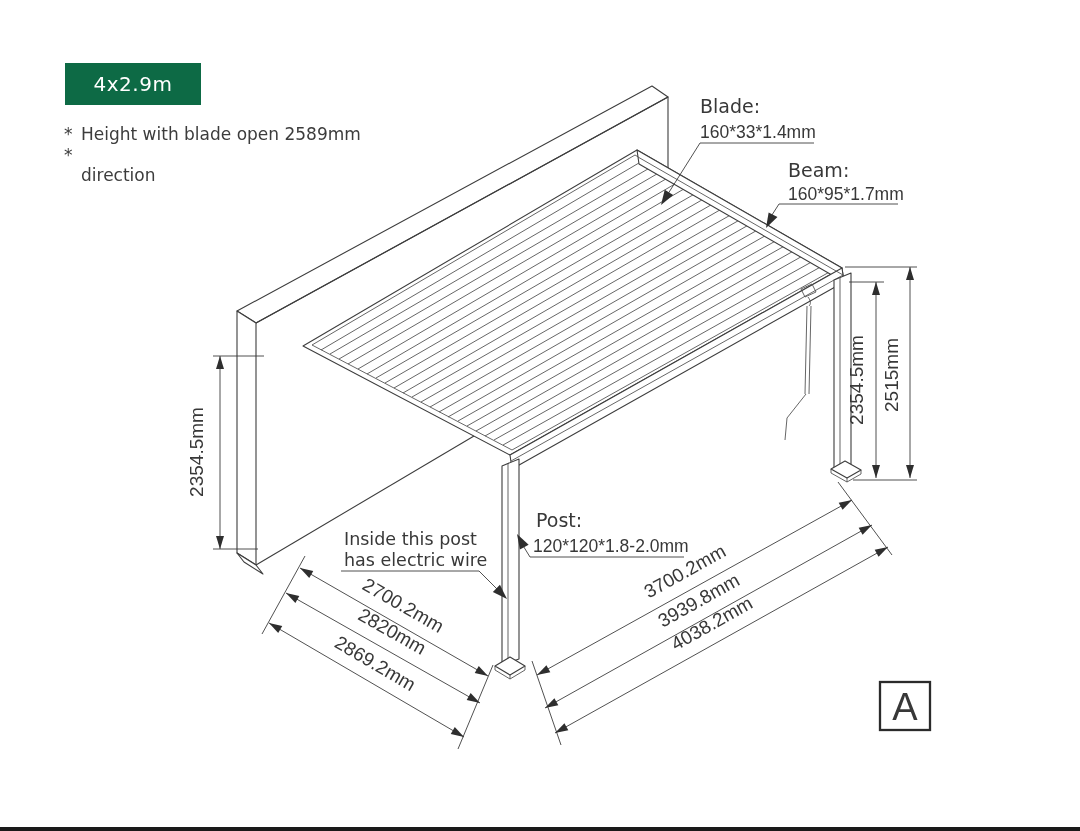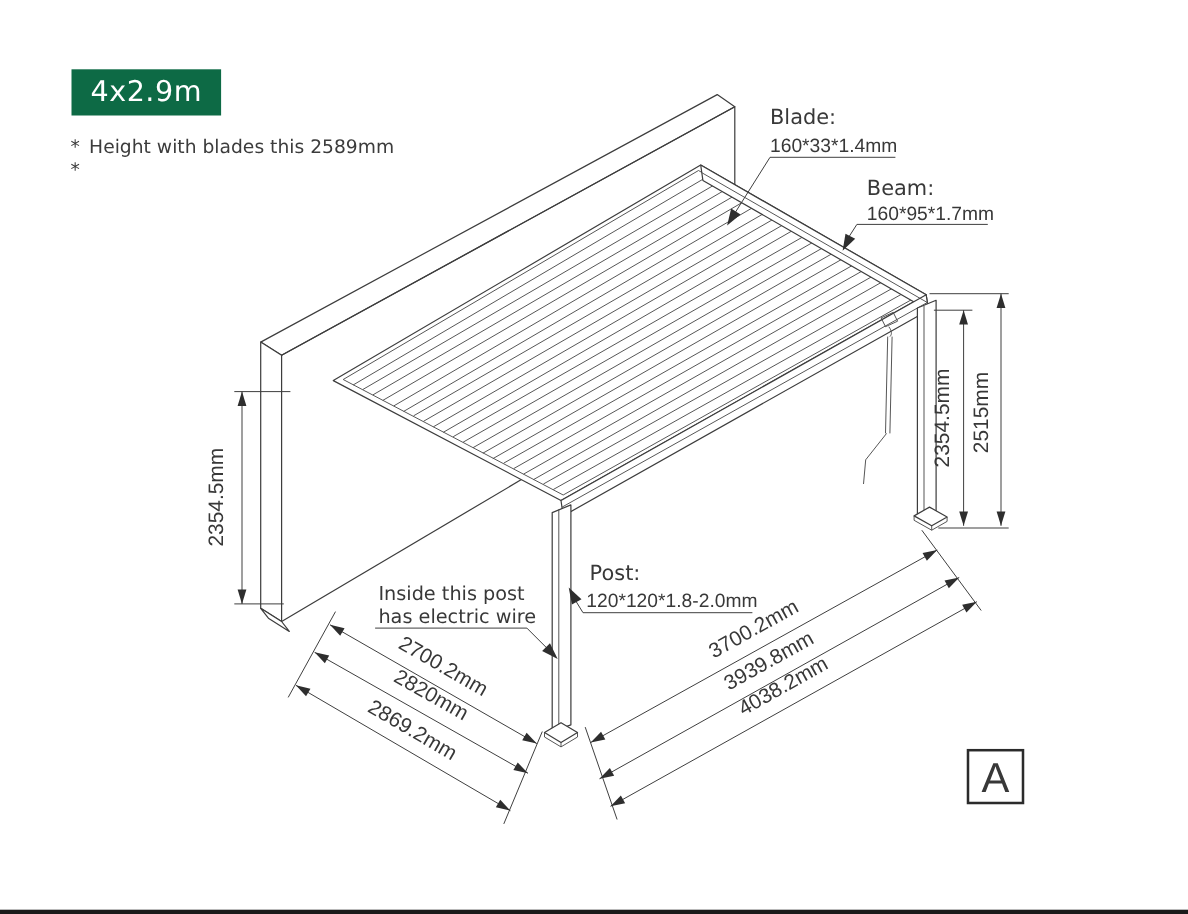--- a/index.html
+++ b/index.html
@@ -1,20 +1,20 @@
 <!DOCTYPE html>
 <html><head>
 <meta charset="utf-8">
 <style>
   html,body{margin:0;padding:0;background:#ffffff;}
   #stage{position:relative;width:1080px;height:831px;background:#ffffff;overflow:hidden;
          font-family:"DejaVu Sans",sans-serif;}
   #badge{position:absolute;left:65px;top:63px;width:136px;height:42px;
          display:flex;align-items:center;justify-content:center;
-         font-size:26px;letter-spacing:.5px;}
+         font-size:20px;letter-spacing:.5px;}
   #notes{position:absolute;left:64px;top:124px;width:340px;color:#3c3c3c;
          font-size:17px;line-height:20.5px;}
   .note-row{display:flex;}
   .ast{width:17px;flex:0 0 17px;}
   svg text{fill:#383838;}
   .dim-t{font-family:"Liberation Sans",sans-serif;font-size:19px;}
   .spec-t{font-family:"Liberation Sans",sans-serif;font-size:17.5px;}
   .call-t{font-family:"DejaVu Sans",sans-serif;font-size:19px;}
   .wire-t{font-family:"DejaVu Sans",sans-serif;font-size:17.5px;}
   .ln{stroke:#3d3d3d;fill:none;stroke-width:1.1;stroke-linejoin:round;}
@@ -29,24 +29,28 @@
 
 <div id="stage">
 
   <div id="badge" style="background:#0d6a45;color:#ffffff;">
     <span>4x2.9m</span>
   </div>
 
   <div id="notes">
     <div class="note-row">
       <span class="ast">*</span>
-      <span>Height with blades this 2589mm</span>
+      <span>Height with blade open 2589mm</span>
     </div>
     <div class="note-row">
       <span class="ast">*</span>
+    </div>
+    <div class="note-row">
+      <span class="ast"></span>
+      <span>direction</span>
     </div>
   </div>
 
   <svg width="1080" height="831" viewBox="0 0 1080 831">
 
     <g>
       <path class="face" d="M237,311 L652,86 L668,97 L256,323 Z"></path>
       <path class="face" d="M237,311 L256,323 L256,565 L237,553 Z"></path>
       <path class="face" d="M237,553 L256,565 L263,574 L244,562 Z"></path>
       <path class="ln" d="M256,323 L668,97 L668,169"></path>

